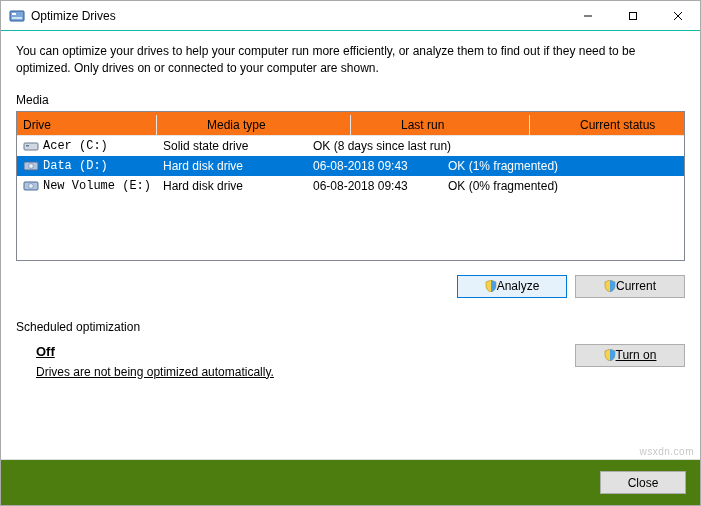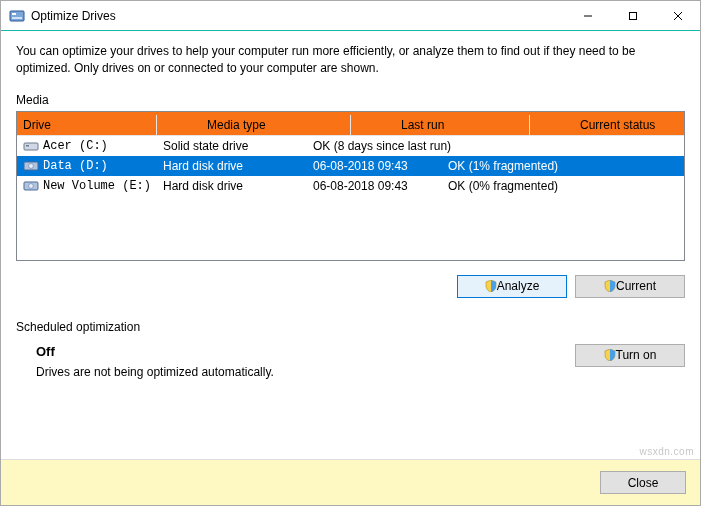--- a/index.html
+++ b/index.html
@@ -99,29 +99,30 @@
     .shield {
       width: 12px; height: 12px;
       display: inline-block;
     }
     .sched-section { margin-top: 22px; }
     .sched-body {
       display: flex;
       align-items: flex-start;
       margin-top: 10px;
       padding-left: 20px;
+      text-decoration: underline;
     }
     .sched-text { flex: 1; }
     .sched-text .state { font-weight: 600; font-size: 13px; margin-bottom: 6px; }
     .sched-text .state-desc { font-size: 12px; }
     .bottom-bar {
       position: absolute;
       left: 0; right: 0; bottom: 0;
       height: 46px;
-      background: #fef9c3;
+      background: #4d7c0f;
       border-top: 1px solid #ddd;
       display: flex;
       justify-content: flex-end;
       align-items: center;
       padding-right: 14px;
     }
     .watermark {
       position: absolute;
       right: 6px; bottom: 48px;
       font-size: 10px;

